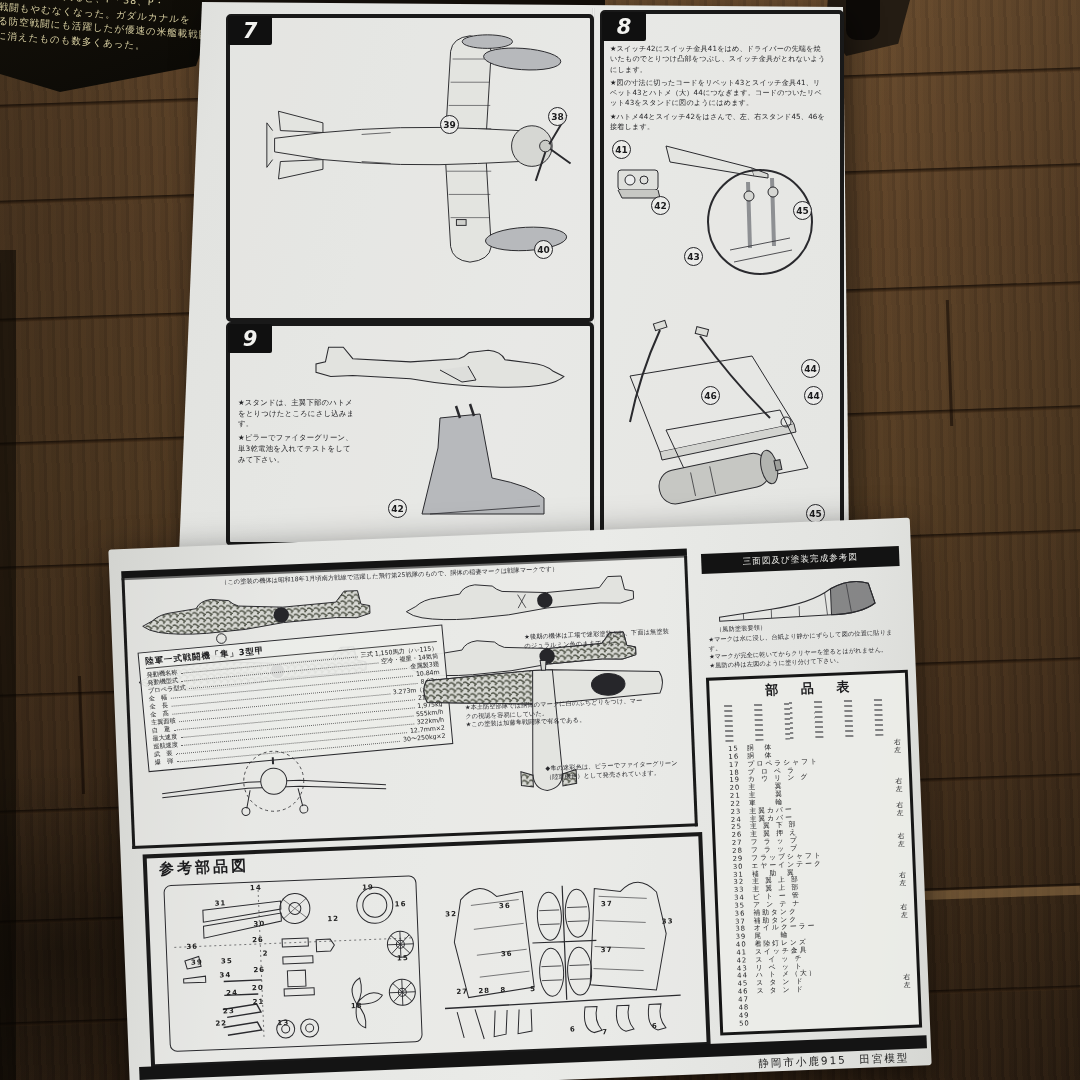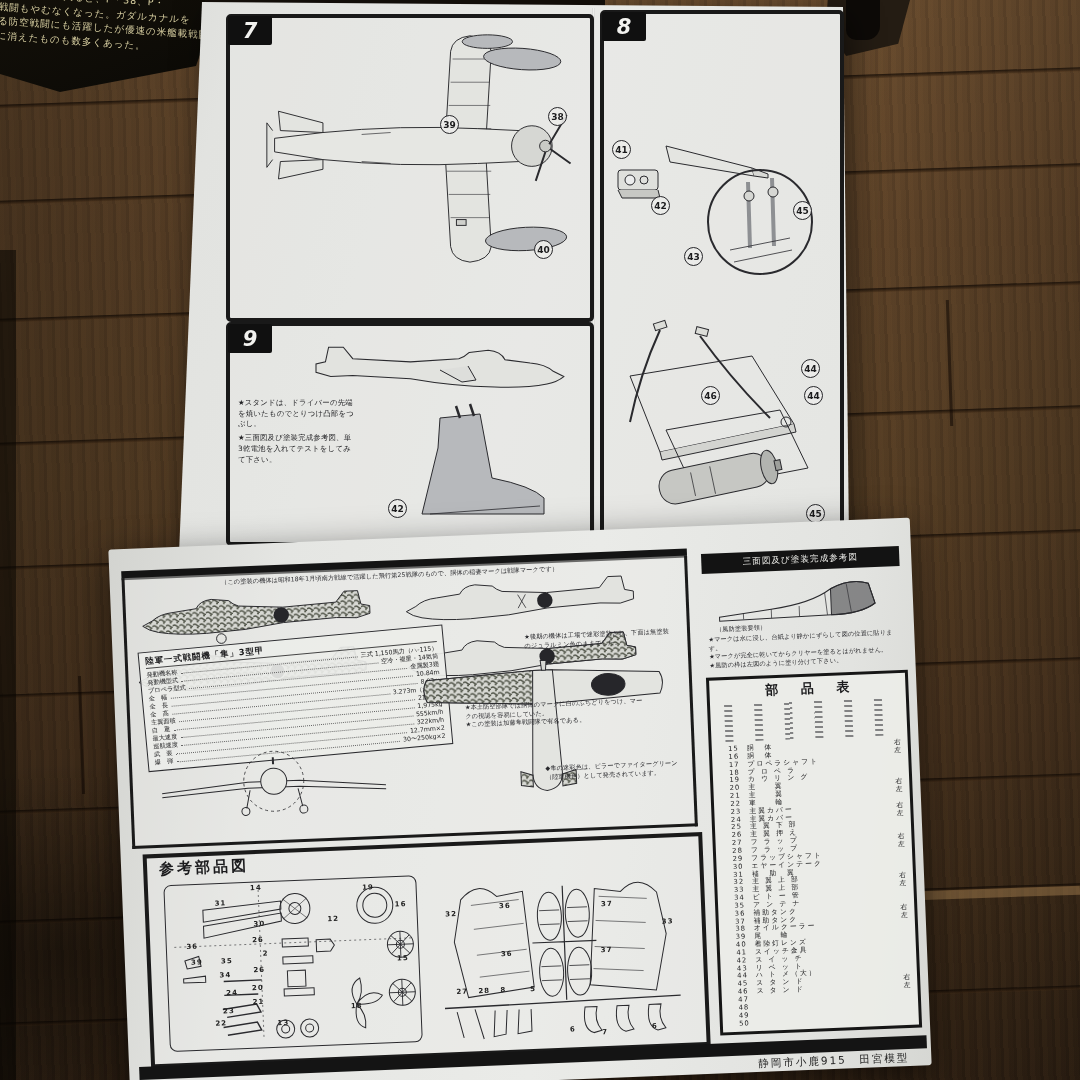--- a/index.html
+++ b/index.html
@@ -146,30 +146,36 @@
     <g stroke="#2a2a2e" stroke-width="1">
       <use href="#fuse" transform="matrix(-1.05,0,0,1.05,278,14)" fill="#e2e3df"></use>
       <path d="M150,40 L172,52 L186,50 L178,36" fill="#dddedb"></path>
       <path d="M150,88 L190,84 L202,148 Q242,156 254,168 L254,184 L132,184 L148,118 Z" fill="#b7b9bc"></path>
       <path d="M166,76 L170,88 M180,74 L184,86" stroke-width="2.5"></path>
       <path d="M140,184 L250,176" stroke-width=".8" fill="none"></path>
     </g>
   </svg>
   <div class="bullets" style="left:238px;top:398px;width:118px">
 
-  <div class="bullet">★スタンドは、ドライバーの先端を焼いたものでとりつけ凸部をつぶし。</div>
-      <div class="bullet">★三面図及び塗装完成参考図、単3乾電池を入れてテストをしてみて下さい。</div>
+  <div class="bullet">★スタンドは、主翼下部のハトメをとりつけたところにさし込みます。</div>
+      <div class="bullet">★ピラーでファイターグリーン、単3乾電池を入れてテストをしてみて下さい。</div>
     </div>
   <div class="callouts">
 
   <span class="co" style="left: 388px; top: 499px;">42</span>
     </div>
 
   <div class="panel" style="left:600px;top:10px;width:236px;height:522px"></div>
   <div class="tab" style="left:602px;top:12px;width:44px;height:29px;font-size:21px">8</div>
+  <div class="bullets" style="left:610px;top:44px;width:218px;font-size:7.1px">
+
+  <div class="bullet">★スイッチ42にスイッチ金具41をはめ、ドライバーの先端を焼いたものでとりつけ凸部をつぶし、スイッチ金具がとれないようにします。</div>
+      <div class="bullet">★図の寸法に切ったコードをリベット43とスイッチ金具41、リベット43とハトメ（大）44につなぎます。コードのついたリベット43をスタンドに図のようにはめます。</div>
+      <div class="bullet">★ハトメ44とスイッチ42をはさんで、左、右スタンド45、46を接着します。</div>
+    </div>
   <svg style="left:602px;top:130px" width="234" height="396" viewBox="0 0 234 396">
     <g stroke="#2a2a2e" stroke-width="1" fill="none">
       <rect x="16" y="40" width="40" height="20" rx="3" fill="#dfe0dc"></rect>
       <path d="M16,60 L20,68 L58,68 L56,60" fill="#c7c8c4"></path>
       <circle cx="28" cy="50" r="5" fill="#eceded"></circle>
         <circle cx="42" cy="50" r="4"></circle>
       <path d="M64,16 L150,38 L152,46 L68,32 Z" fill="#e4e5e1"></path>
       <path d="M150,38 L166,44 L166,48 L152,46" fill="#d8d9d5"></path>
       <circle cx="158" cy="92" r="52" stroke-width="2"></circle>
       <path d="M146,52 L148,118 M170,48 L172,116" stroke-width="4" stroke="#8e9093"></path>

